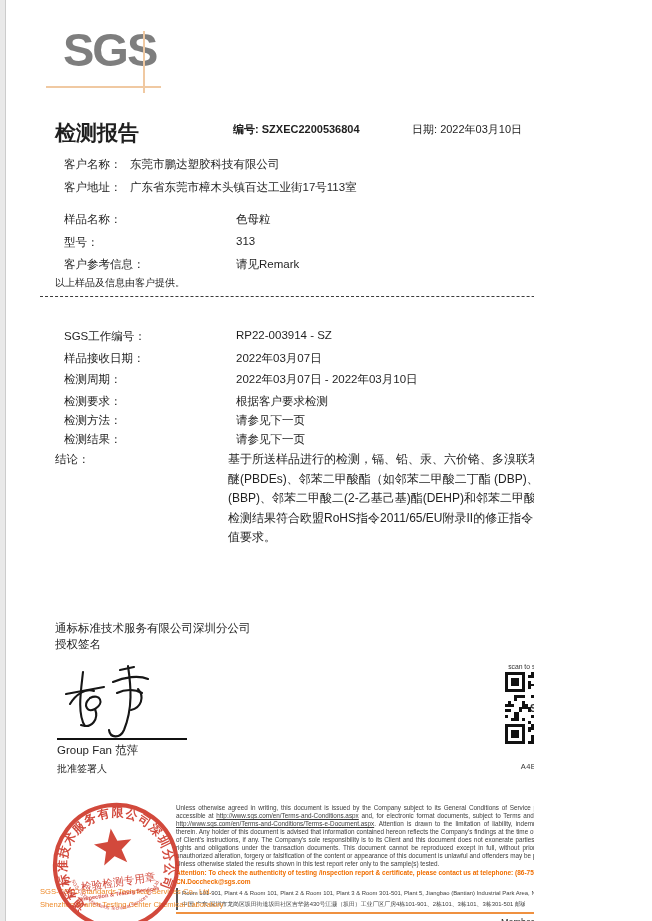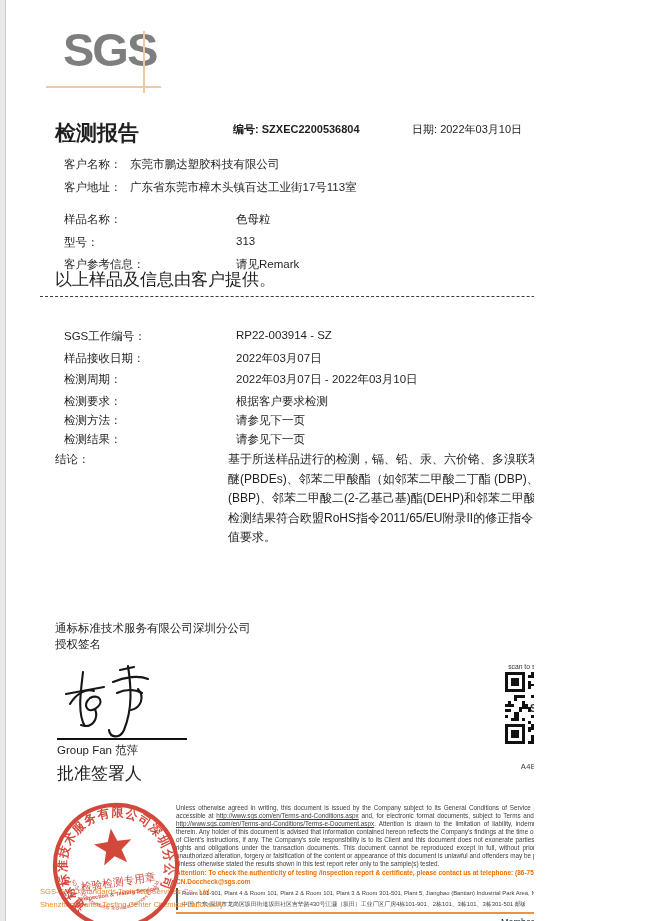--- a/index.html
+++ b/index.html
@@ -15,32 +15,32 @@
   .title-row{position:absolute;left:0;top:119px;width:652px;height:20px;}
   .doc-title{position:absolute;left:55px;top:0;font-size:21px;font-weight:bold;}
   .hdr-no{position:absolute;left:233px;top:3px;font-size:11px;font-weight:bold;}
   .hdr-date{position:absolute;left:396px;top:3px;font-size:11px;margin-left:16px;}
   .hdr-page{position:absolute;left:541px;top:3px;font-size:13px;}
   
   .row{position:absolute;left:0;width:652px;font-size:11.5px;}
   .row .lbl{position:absolute;left:42px;top:0;margin-left:22px;}
   .row .val-near{position:absolute;left:130px;top:0;text-align:right;}
   .row .val-far{position:absolute;left:236px;top:0;}
-  .note-line{position:absolute;left:55px;top:268px;font-size:17px;}
+  .note-line{position:absolute;left:55px;top:276px;font-size:10px;}
   .dash-sep{position:absolute;left:40px;top:296px;width:610px;border-top:1.6px dashed #3c3c3c;}
   
   .conclusion-lbl{position:absolute;left:55px;top:452px;font-size:11.5px;}
   .conclusion-txt{position:absolute;left:228px;top:450px;width:416px;font-size:12px;line-height:19.5px;}
   
   .sig-company{position:absolute;left:55px;top:621px;font-size:11.5px;}
   .sig-auth{position:absolute;left:55px;top:637px;font-size:11.5px;}
   .sig-svg{position:absolute;left:58px;top:658px;}
   .sig-line{position:absolute;left:57px;top:738px;width:130px;height:2px;background:#111;}
   .sig-name{position:absolute;left:57px;top:743px;font-size:11.5px;}
-  .sig-role{position:absolute;left:57px;top:762px;font-size:17px;}
+  .sig-role{position:absolute;left:57px;top:762px;font-size:10px;}
   
   .qr-block{position:absolute;left:494px;top:663px;width:94px;text-align:center;}
   .qr-caption{font-size:6.8px;color:#333;margin-bottom:2px;}
   .qr-svg{display:block;margin:0 auto;}
   .qr-code-text{font-size:7.5px;color:#333;margin-top:18px;letter-spacing:.5px;}
   
   .stamp-svg{position:absolute;left:50px;top:800px;z-index:3;opacity:.92;}
   .stamp-sub{position:absolute;left:40px;top:886px;z-index:1;color:#ed8a2a;font-size:7.6px;line-height:1.7;}
   
   .footer-col{position:absolute;left:176px;top:804px;width:474px;}

